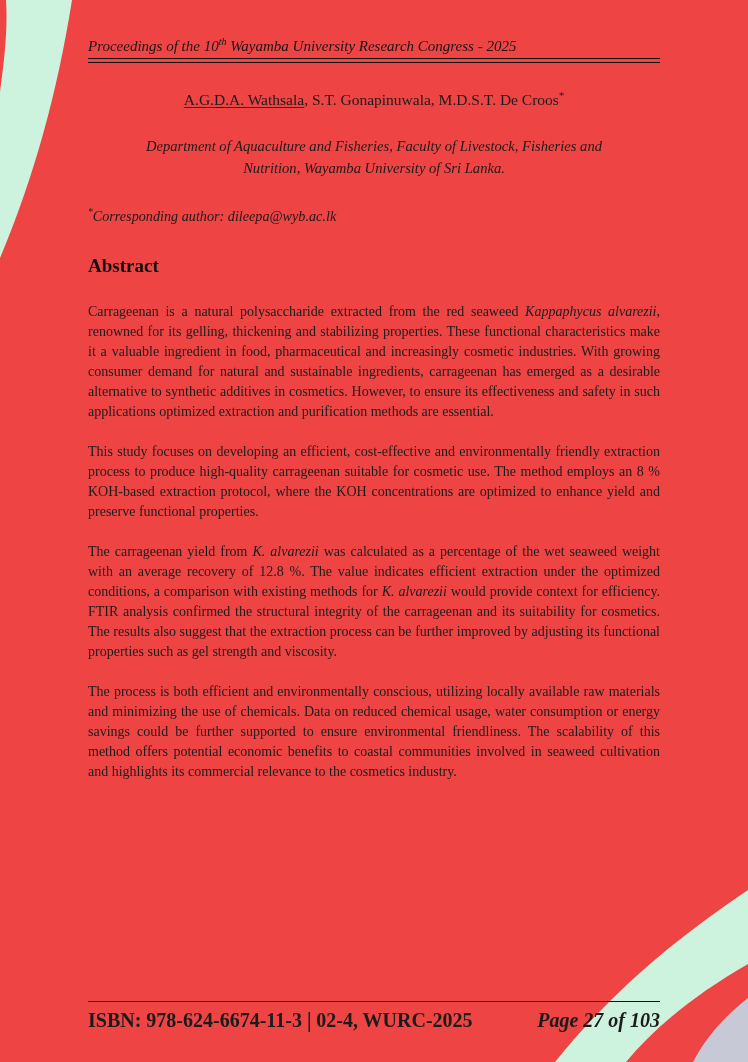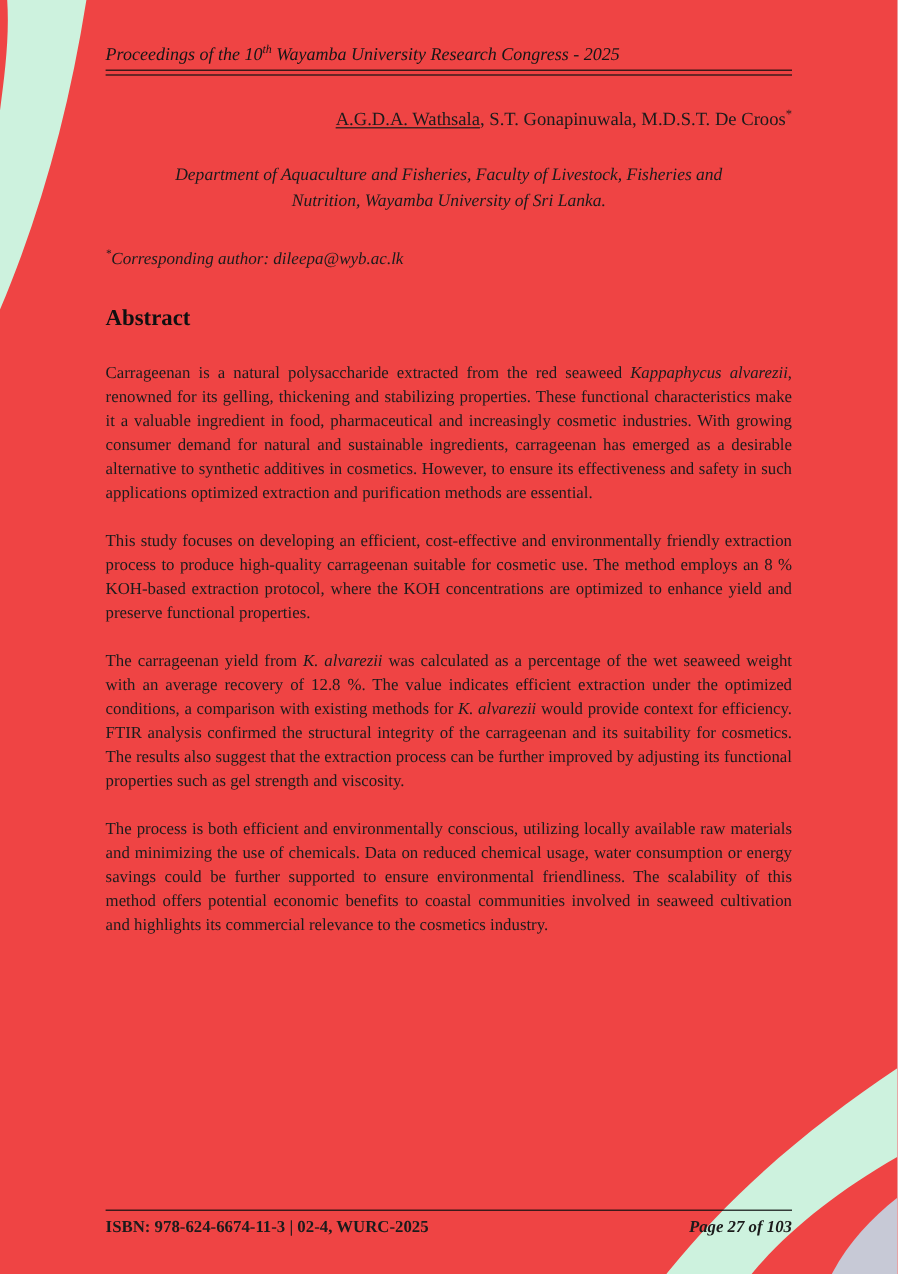--- a/index.html
+++ b/index.html
@@ -40,21 +40,21 @@
     text-align: center;
     font-size: 19.5px;
     font-weight: bold;
     line-height: 1.34;
     color: #101010;
     padding: 0 8px;
   }
 
   .author-line {
     margin-top: 27px;
-    text-align: right;
+    text-align: center;
     font-size: 15.5px;
   }
   .author-line sup { font-size: 10.5px; }
 
   .affiliation {
     margin-top: 26px;
     text-align: center;
     font-style: italic;
     font-size: 14.6px;
     line-height: 1.55;
@@ -93,21 +93,21 @@
     left: 88px;
     right: 88px;
     bottom: 30px;
   }
   .footer-rule { border-top: 1.5px solid #111; }
   .footer-row {
     margin-top: 7px;
     display: flex;
     justify-content: space-between;
     align-items: center;
-    font-size: 14px;
+    font-size: 20px;
     font-weight: bold;
     gap: 42px;
   }
   .footer-page { font-style: italic; }
 </style>
 </head>
 <body>
 
 <div class="page">
 

